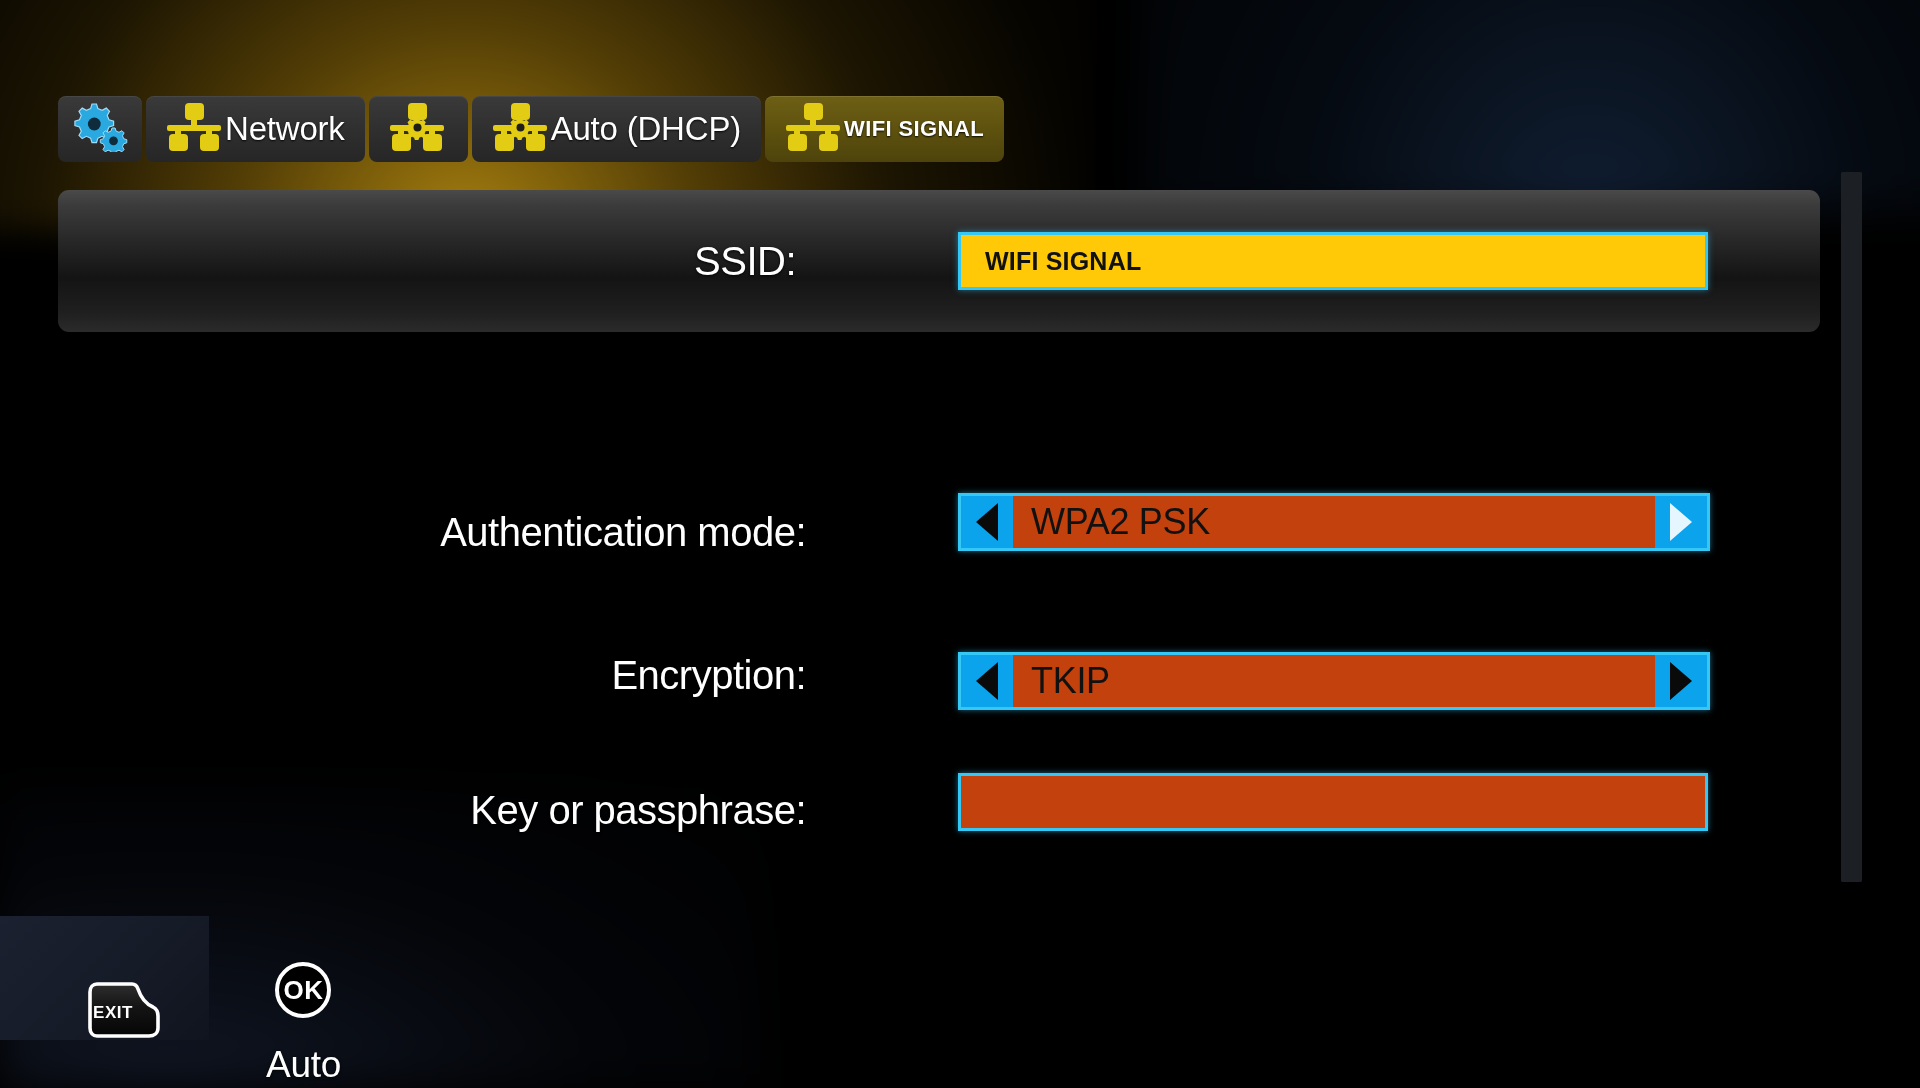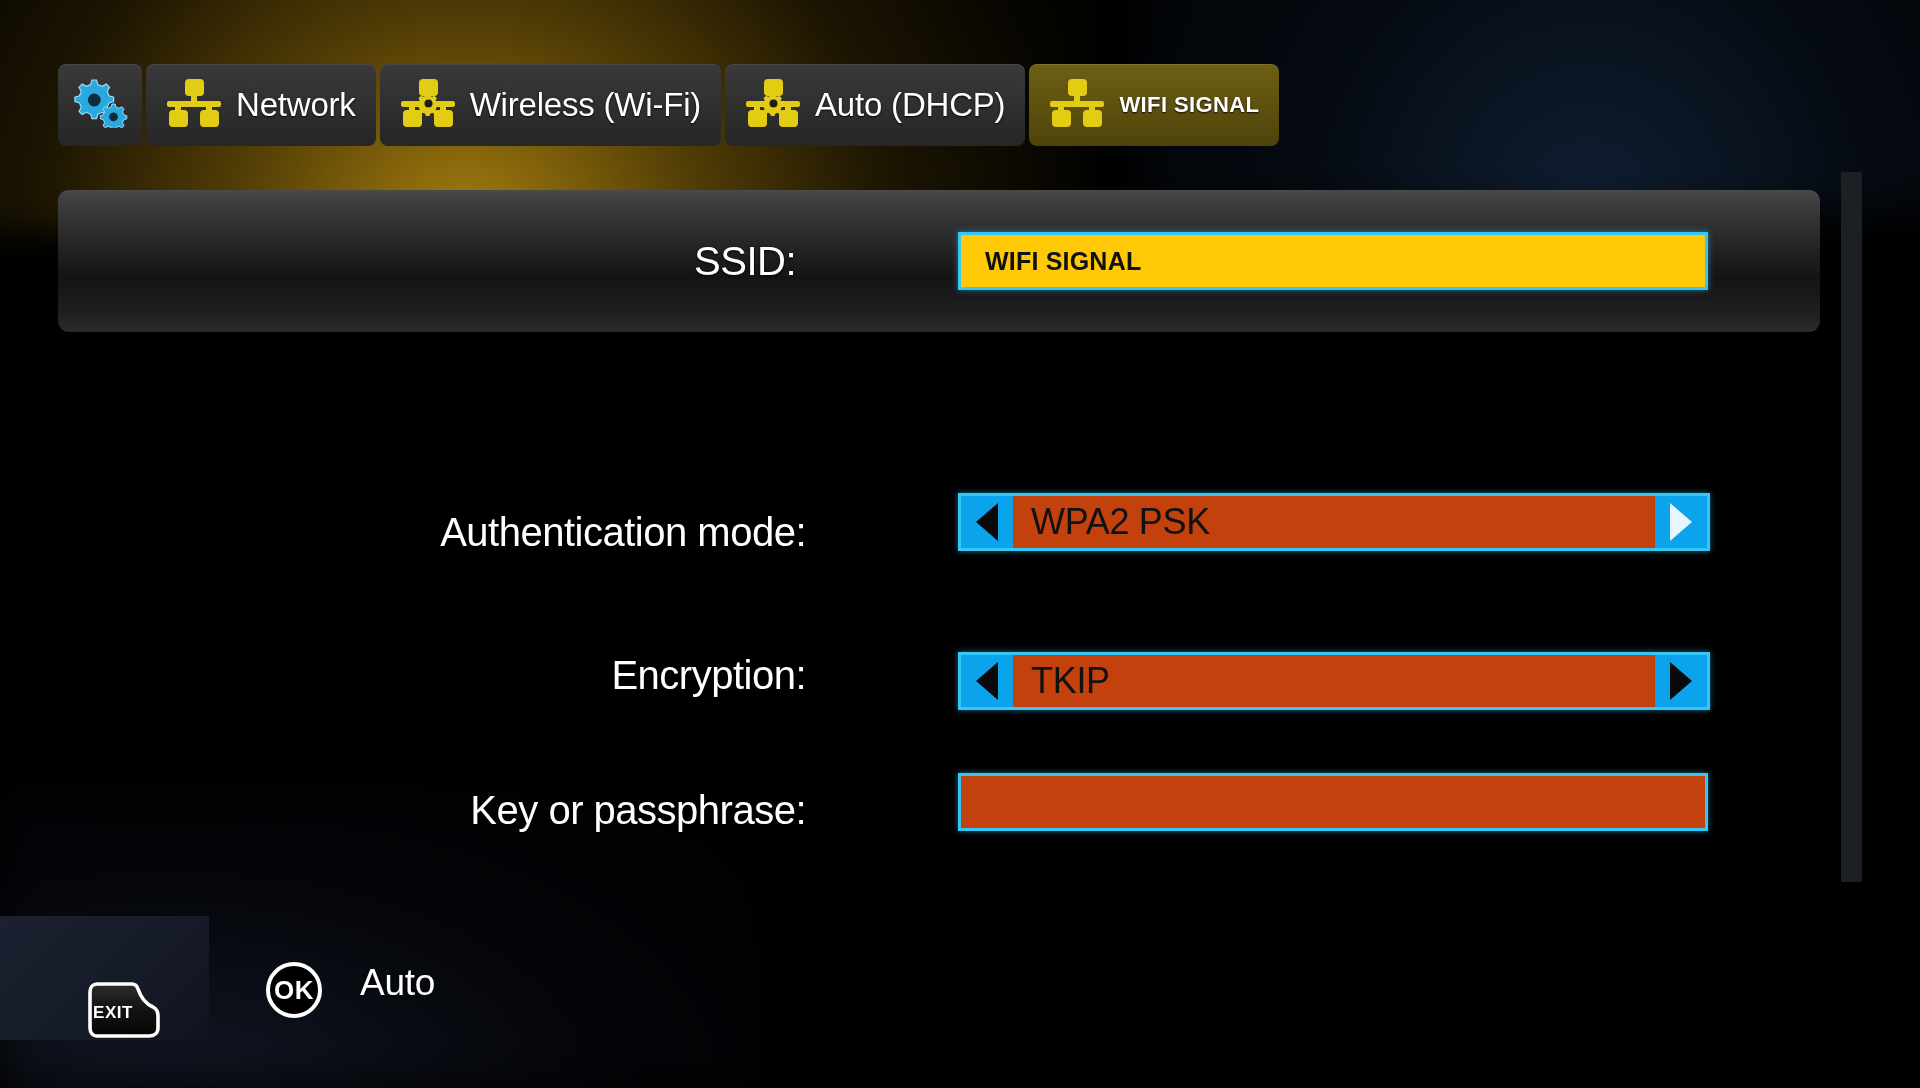--- a/index.html
+++ b/index.html
@@ -69,26 +69,26 @@
     left: 58px;
     top: 64px;
     display: flex;
     align-items: stretch;
     gap: 4px;
     z-index: 6;
   }
   .tab {
     display: flex;
     align-items: center;
-    gap: 11px;
-    height: 82px;
+    height: 66px;
     padding: 0 20px 0 17px;
     border-radius: 8px;
     background: linear-gradient(180deg, #3a3a3a 0%, #313131 42%, #262626 100%);
     box-shadow: inset 0 1px 0 rgba(255,255,255,0.07);
+    margin-top: 32px;
   }
   .tab.icon-only { padding: 0 14px; }
   .tab.active {
     background: linear-gradient(180deg, #6d5f14 0%, #60530f 45%, #4e430b 100%);
     box-shadow: inset 0 1px 0 rgba(255,255,255,0.12);
   }
   .tab-label {
     color: #ffffff;
     font-size: 33px;
     font-weight: 400;
@@ -242,22 +242,23 @@
   #exit-icon {
     position: absolute;
     left: 88px;
     top: 64px;
   }
   #ok-group {
     position: absolute;
     left: 266px;
     top: 82px;
     display: flex;
-    align-items: flex-start;
-    gap: 38px;
+    align-items: center;
+    gap: 26px;
+    flex-direction: column;
   }
   #ok-badge {
     width: 56px;
     height: 56px;
     border: 4px solid #ffffff;
     border-radius: 50%;
     background: #000000;
     display: flex;
     align-items: center;
     justify-content: center;
@@ -324,21 +325,20 @@
           <rect x="37" y="34" width="19" height="17" rx="4" fill="#e3cc14"></rect>
           <rect x="4" y="25" width="54" height="6" rx="2" fill="#e3cc14"></rect>
           <rect x="12" y="31" width="6" height="5" fill="#e3cc14"></rect>
           <rect x="43" y="31" width="6" height="5" fill="#e3cc14"></rect>
           <g fill="#e3cc14">
             <path d="M29.2 18 l4.4 0 l0.9 2.8 l2.5 1 l2.5-1.4 l3.1 3.1 l-1.4 2.5 l1 2.5 l2.8 0.9 l0 4.4 l-2.8 0.9 l-1 2.5 l1.4 2.5 l-3.1 3.1 l-2.5-1.4 l-2.5 1 l-0.9 2.8 l-4.4 0 l-0.9-2.8 l-2.5-1 l-2.5 1.4 l-3.1-3.1 l1.4-2.5 l-1-2.5 l-2.8-0.9 l0-4.4 l2.8-0.9 l1-2.5 l-1.4-2.5 l3.1-3.1 l2.5 1.4 l2.5-1 z" transform="translate(0,-2) scale(0.82) translate(6,6)"></path>
           </g>
           <circle cx="31.5" cy="27.5" r="4" fill="#1f1f17"></circle>
         </svg>
       </span>
-      <span class="tab-label">Wireless (Wi-Fi)</span>
     </div>
 
     <div class="tab">
       <span class="tab-icon">
         <svg width="62" height="54" viewBox="0 0 62 54">
           <rect x="22" y="3" width="19" height="17" rx="4" fill="#e3cc14"></rect>
           <rect x="6" y="34" width="19" height="17" rx="4" fill="#e3cc14"></rect>
           <rect x="37" y="34" width="19" height="17" rx="4" fill="#e3cc14"></rect>
           <rect x="4" y="25" width="54" height="6" rx="2" fill="#e3cc14"></rect>
           <rect x="12" y="31" width="6" height="5" fill="#e3cc14"></rect>

